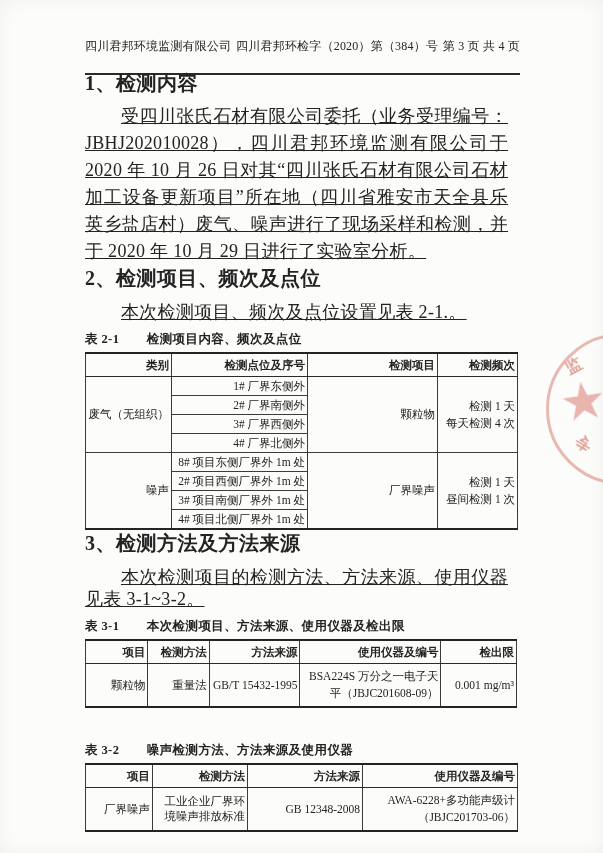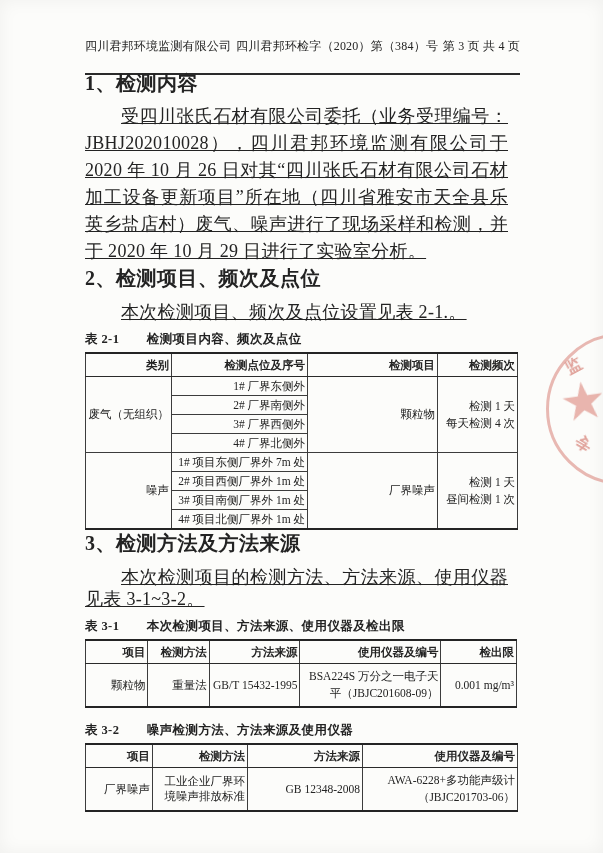--- a/index.html
+++ b/index.html
@@ -39,21 +39,21 @@
     font-size:18px;line-height:27px;margin:6px 12px 0 0;
     text-indent:2em;text-align:justify;letter-spacing:.3px;text-decoration:underline;
   }
   p.single{line-height:22px;margin-top:9px;}
   
   .caption{
     font-size:12.5px;font-weight:700;
     margin:8px 0 4px 0;letter-spacing:.4px;
   }
   .caption .gap{display:inline-block;width:2.2em;}
-  .cap32{margin-top:14px;}
+  .cap32{margin-top:34px;}
   
   table.t{
     border-collapse:collapse;width:432px;table-layout:fixed;
     font-size:11.5px;text-align:right;
     border-top:2.5px solid #242424;border-bottom:2.5px solid #242424;
   }
   table.t th,table.t td{
     border:1px solid #3c3c3c;
     padding:1px 2px;
     vertical-align:middle;
@@ -135,21 +135,21 @@
             <td>2#  厂界南侧外</td>
           </tr>
       <tr>
             <td>3#  厂界西侧外</td>
           </tr>
       <tr>
             <td>4#  厂界北侧外</td>
           </tr>
       <tr>
         <td rowspan="4">噪声</td>
-        <td>1#  项目东侧厂界外 7m 处</td>
+        <td>8#  项目东侧厂界外 1m 处</td>
         <td rowspan="4">厂界噪声</td>
         <td rowspan="4" class="pre">检测 1 天
 昼间检测 1 次</td>
       </tr>
       <tr>
             <td>2#  项目西侧厂界外 1m 处</td>
           </tr>
       <tr>
             <td>3#  项目南侧厂界外 1m 处</td>
           </tr>

